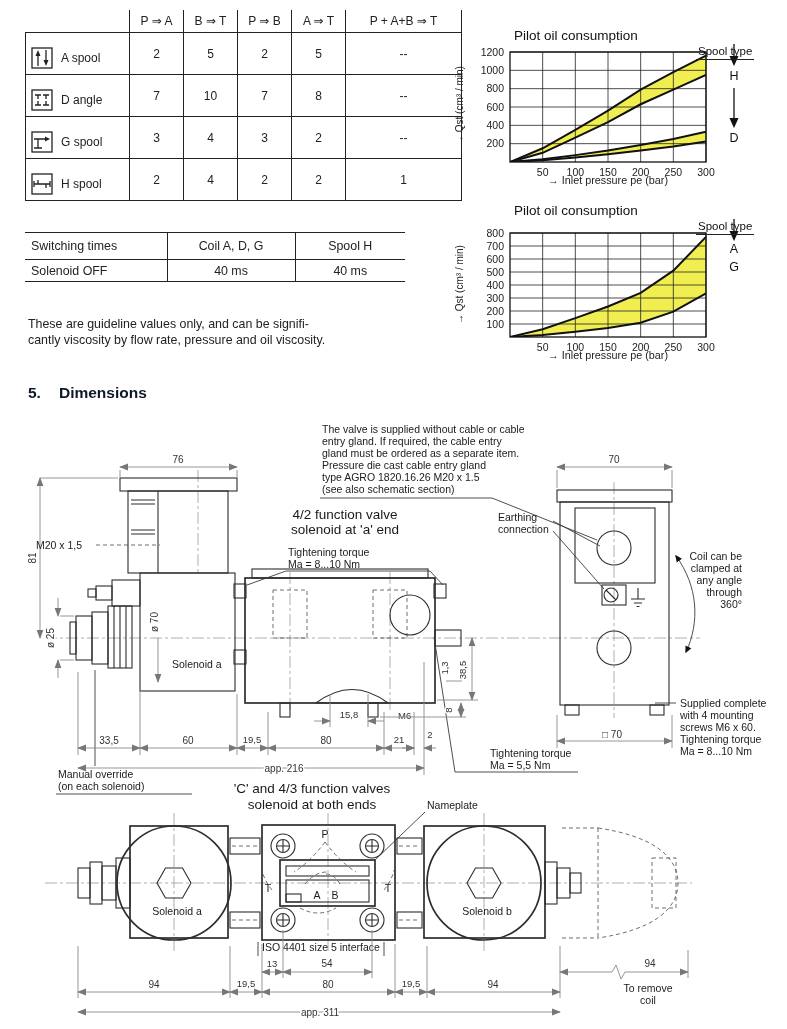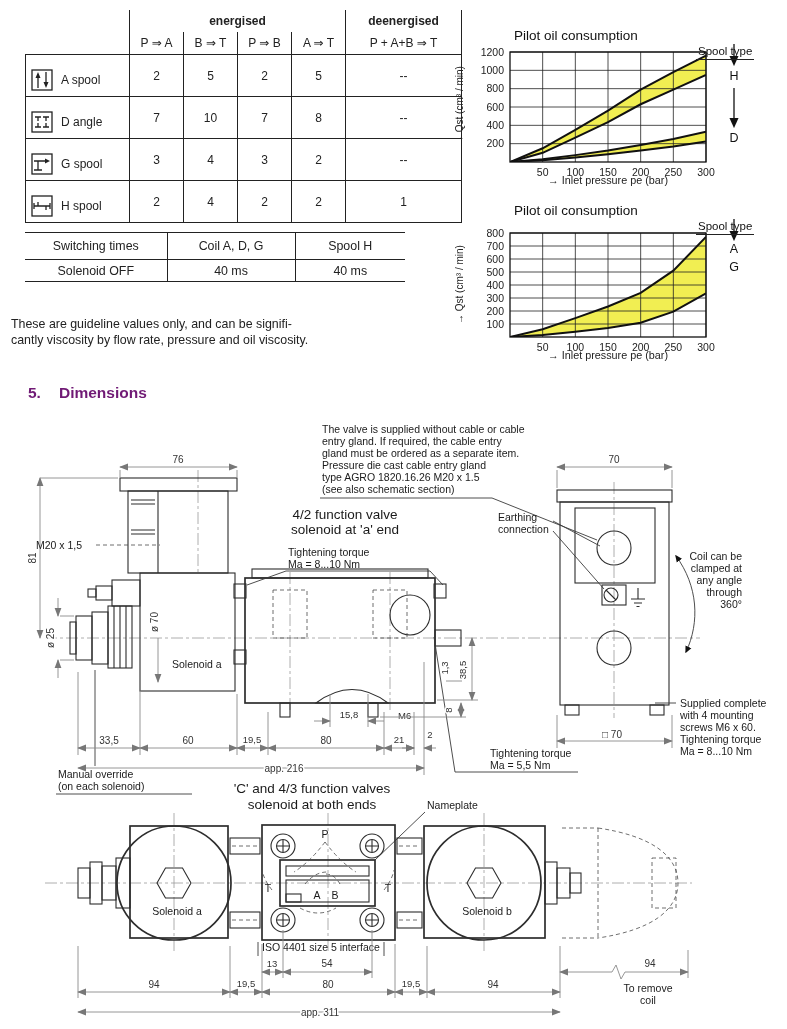--- a/index.html
+++ b/index.html
@@ -14,27 +14,27 @@
   .spool-table td.eh{border-top:none;border-bottom:none;font-weight:bold;}
   .spool-table td.dh{border-top:none;border-bottom:none;border-left:1.4px solid #222;font-weight:bold;}
   .spool-table tr.h2 td{border-top:none;}
   .spool-table td.lblcell{text-align:left;}
   .lblwrap{display:flex;align-items:center;gap:8px;padding-left:5px;margin-top:8px;}
   .spool-ico{display:inline-block;line-height:0;}
   .spool-ico svg{stroke:#222;fill:none;stroke-width:1.3;}
   
   .sw-table{position:absolute;left:25px;top:232px;border-collapse:collapse;font-size:12.4px;color:#222;table-layout:fixed;
             border-top:1.3px solid #222;border-bottom:1.3px solid #222;}
-  .sw-table td{padding:1px 6px;height:19px;text-align:center;}
+  .sw-table td{padding:1px 6px;height:19px;}
   .sw-table tr.swh td{border-bottom:1.3px solid #222;height:24px;}
   .sw-table td+td{border-left:1.3px solid #222;text-align:center;}
   
-  .note{position:absolute;left:11px;top:316px;font-size:12.4px;line-height:1.32;color:#222;}
+  .note{position:absolute;left:28px;top:316px;font-size:12.4px;line-height:1.32;color:#222;}
   
-  .sec-heading{position:absolute;left:28px;top:384px;font-size:15.5px;font-weight:bold;color:#701a75;}
+  .sec-heading{position:absolute;left:28px;top:384px;font-size:15.5px;font-weight:bold;color:#0f172a;}
   .sec-heading .num{margin-right:18px;}
   
   .chart{position:absolute;left:450px;width:337px;}
   .chart.c1{top:18px;height:178px;}
   .chart.c2{top:193px;height:182px;}
   .chart-title{position:absolute;left:64px;top:10px;font-size:13.5px;color:#111;}
   .chart svg.plotsvg{position:absolute;left:0;top:0;}
   .chart-xlabel{position:absolute;left:40px;top:156px;width:236px;text-align:center;font-size:10.8px;color:#222;}
   .chart-ylabel{position:absolute;left:4px;font-size:10px;color:#222;writing-mode:vertical-rl;transform:rotate(180deg);text-align:center;}
   .c1 .chart-ylabel{top:30px;height:116px;}
@@ -83,25 +83,20 @@
   <table class="spool-table">
     <colgroup>
         <col style="width:104px">
         <col style="width:54px">
         <col style="width:54px">
         <col style="width:54px">
         <col style="width:54px">
         <col style="width:116px">
       </colgroup>
     <tbody>
-        <tr class="h1">
-      <td class="nb"></td>
-      <td class="eh" colspan="4">energised</td>
-      <td class="dh">deenergised</td>
-    </tr>
     <tr class="h2">
       <td class="nb"></td>
       <td>P ⇒ A</td>
       <td>B ⇒ T</td>
       <td>P ⇒ B</td>
       <td>A ⇒ T</td>
       <td>P + A+B ⇒ T</td>
     </tr>
     <tr class="body">
       <td class="lblcell">

